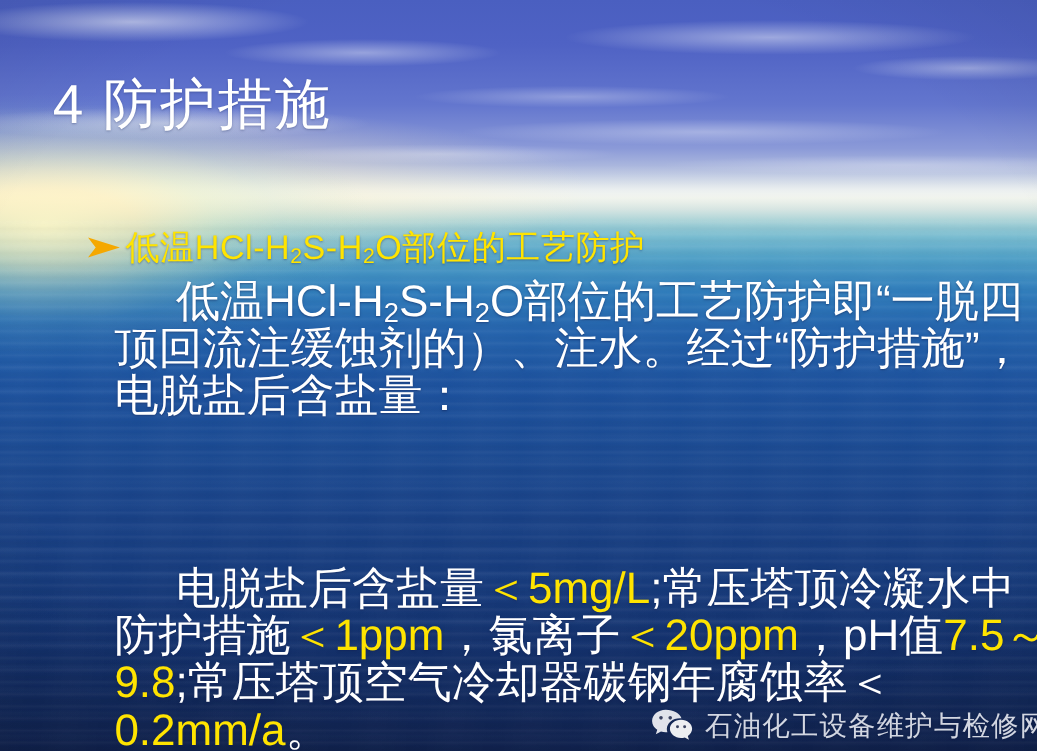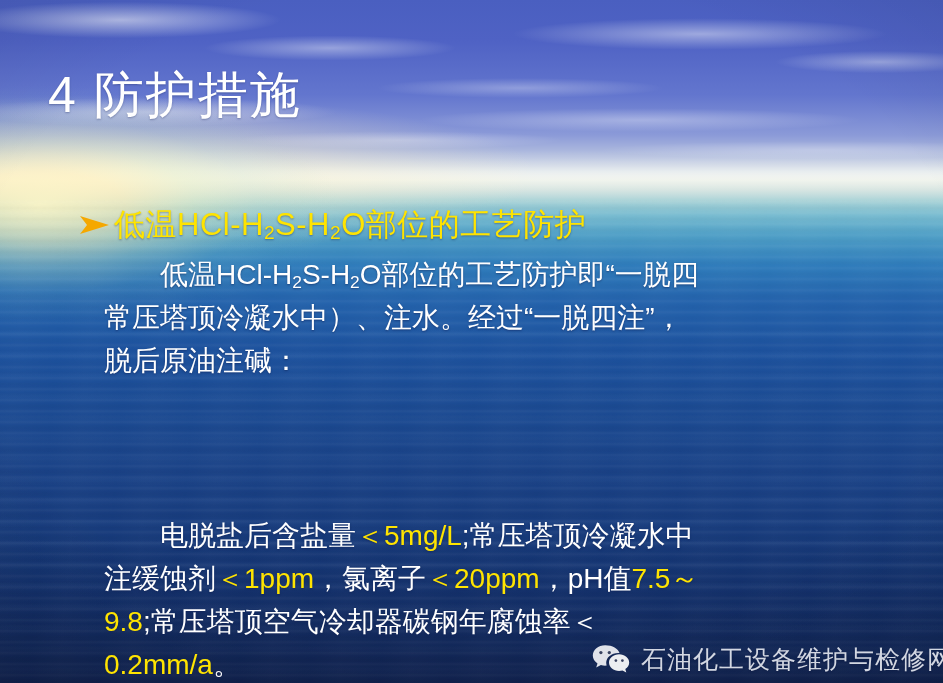--- a/index.html
+++ b/index.html
@@ -172,21 +172,21 @@
     line-height: 1;
     text-shadow: 0 1px 2px rgba(20,40,90,0.45);
     text-align: center;
   }
 
   .body-block {
     position: absolute;
     left: 104px;
     width: 830px;
     color: #ffffff;
-    font-size: 28px;
+    font-size: 40px;
     line-height: 43px;
     letter-spacing: 0px;
     text-shadow: 0 1px 2px rgba(15,30,80,0.50);
     white-space: nowrap;
   }
   #para1 { top: 237px; }
   #para2 { top: 466px; margin-top: 32px; }
 
   .body-block p {
     margin: 0;
@@ -246,27 +246,27 @@
       <span class="bullet-arrow">
         <svg viewBox="0 0 34 30" width="34" height="30" aria-hidden="true">
           <path d="M2 6 L31 15 L2 24 L9 15 Z" fill="#f5a800"></path>
         </svg>
       </span>
       <span class="bullet-text"><span>低温HCl-H</span><sub>2</sub><span>S-H</span><sub>2</sub><span>O部位的工艺防护</span></span>
     </div>
 
     <div class="body-block" id="para1">
       <p class="indent"><span>低温HCl-H</span><sub>2</sub><span>S-H</span><sub>2</sub><span>O部位的工艺防护即“一脱四</span></p>
-      <p>常压塔顶冷凝水中）、注水。经过“一脱四注”，</p>
-      <p>脱后原油注碱：</p>
+      <p>顶回流注缓蚀剂的）、注水。经过“防护措施”，</p>
+      <p>电脱盐后含盐量：</p>
     </div>
 
     <div class="body-block" id="para2">
       <p class="indent"><span>电脱盐后含盐量</span><span class="hl">＜5mg/L</span><span>;常压塔顶冷凝水中</span></p>
-      <p><span>注缓蚀剂</span><span class="hl">＜1ppm</span><span>，氯离子</span><span class="hl">＜20ppm</span><span>，pH值</span><span class="hl">7.5～</span></p>
+      <p><span>防护措施</span><span class="hl">＜1ppm</span><span>，氯离子</span><span class="hl">＜20ppm</span><span>，pH值</span><span class="hl">7.5～</span></p>
       <p><span class="hl">9.8</span><span>;常压塔顶空气冷却器碳钢年腐蚀率＜</span></p>
       <p><span class="hl">0.2mm/a</span><span>。</span></p>
     </div>
 
     <div class="watermark">
       <span class="wechat-icon">
         <svg viewBox="0 0 38 32" width="38" height="32" aria-hidden="true">
 
           <path d="M13.2 1.2C6.2 1.2 0.8 5.9 0.8 11.5c0 3.2 1.8 6.0 4.7 7.9l-1.3 4.1 4.7-2.4c1.4 0.4 2.9 0.6 4.3 0.6 0.5 0 1.0 0 1.5-0.1-0.3-0.9-0.5-1.8-0.5-2.8 0-5.5 5.3-9.9 11.9-9.9 0.5 0 0.9 0 1.4 0.1C26.3 4.6 20.4 1.2 13.2 1.2z" fill="#f2f3f7"></path>
           <circle cx="8.9" cy="8.6" r="1.65" fill="#3c4461"></circle>

